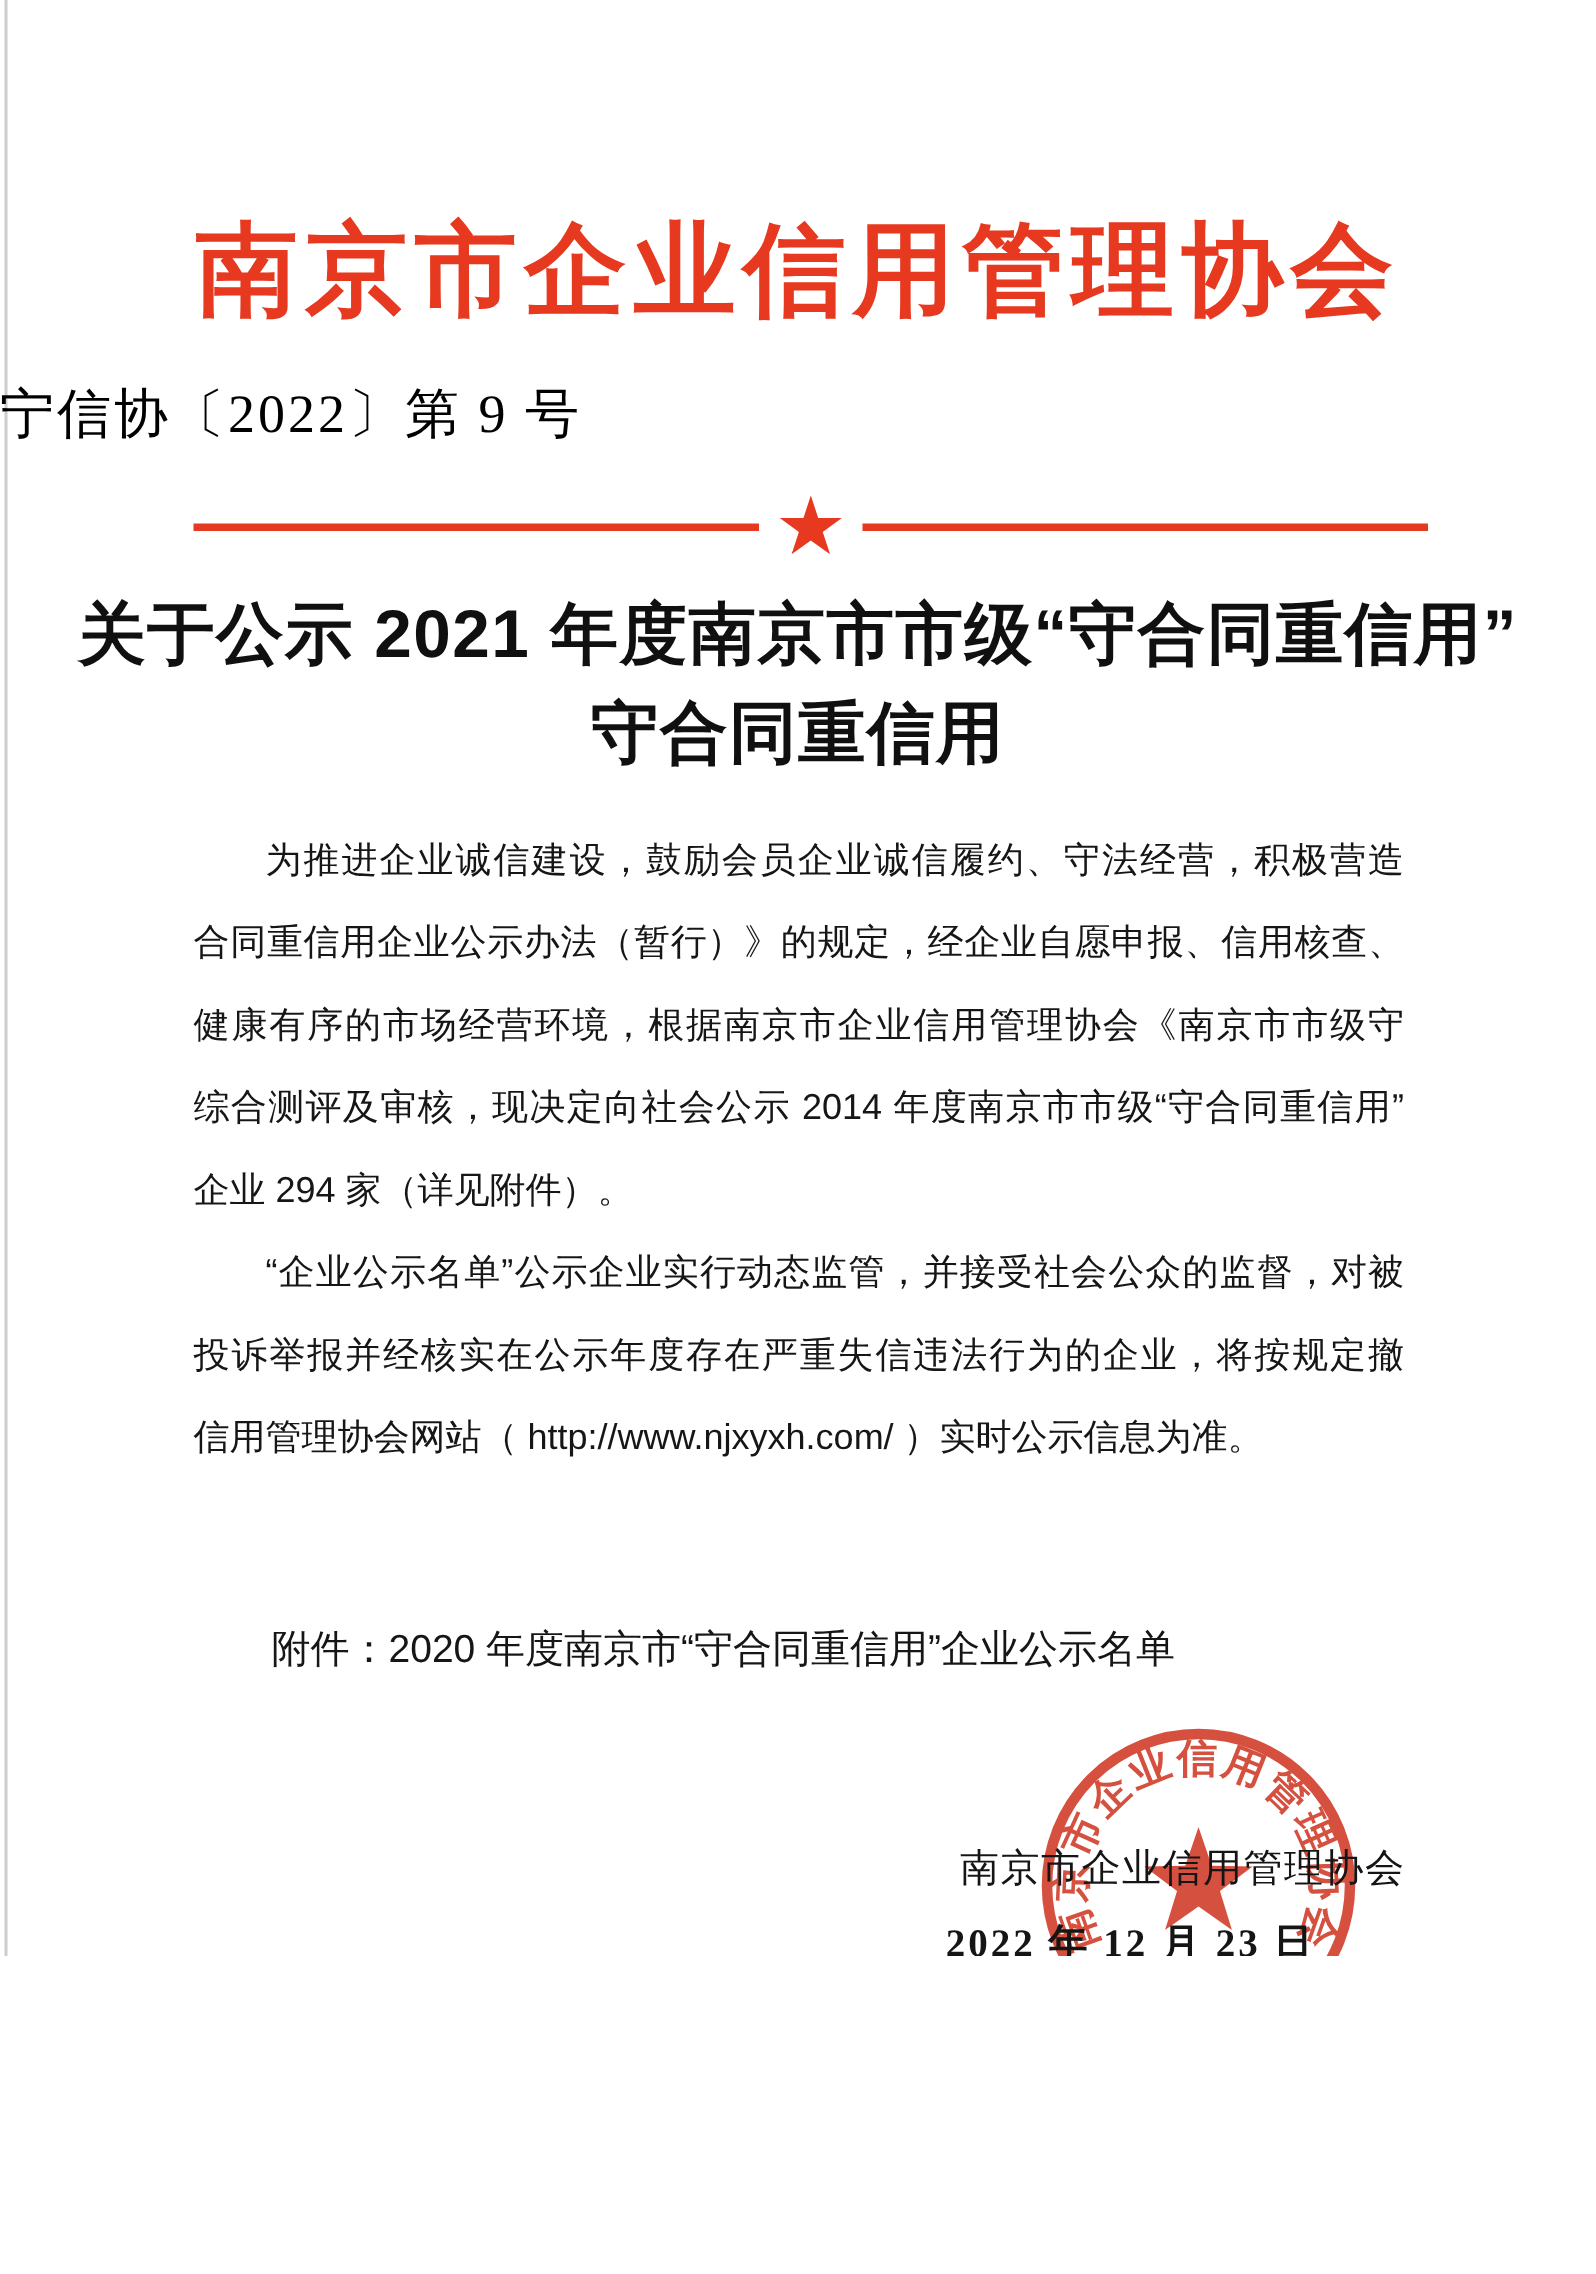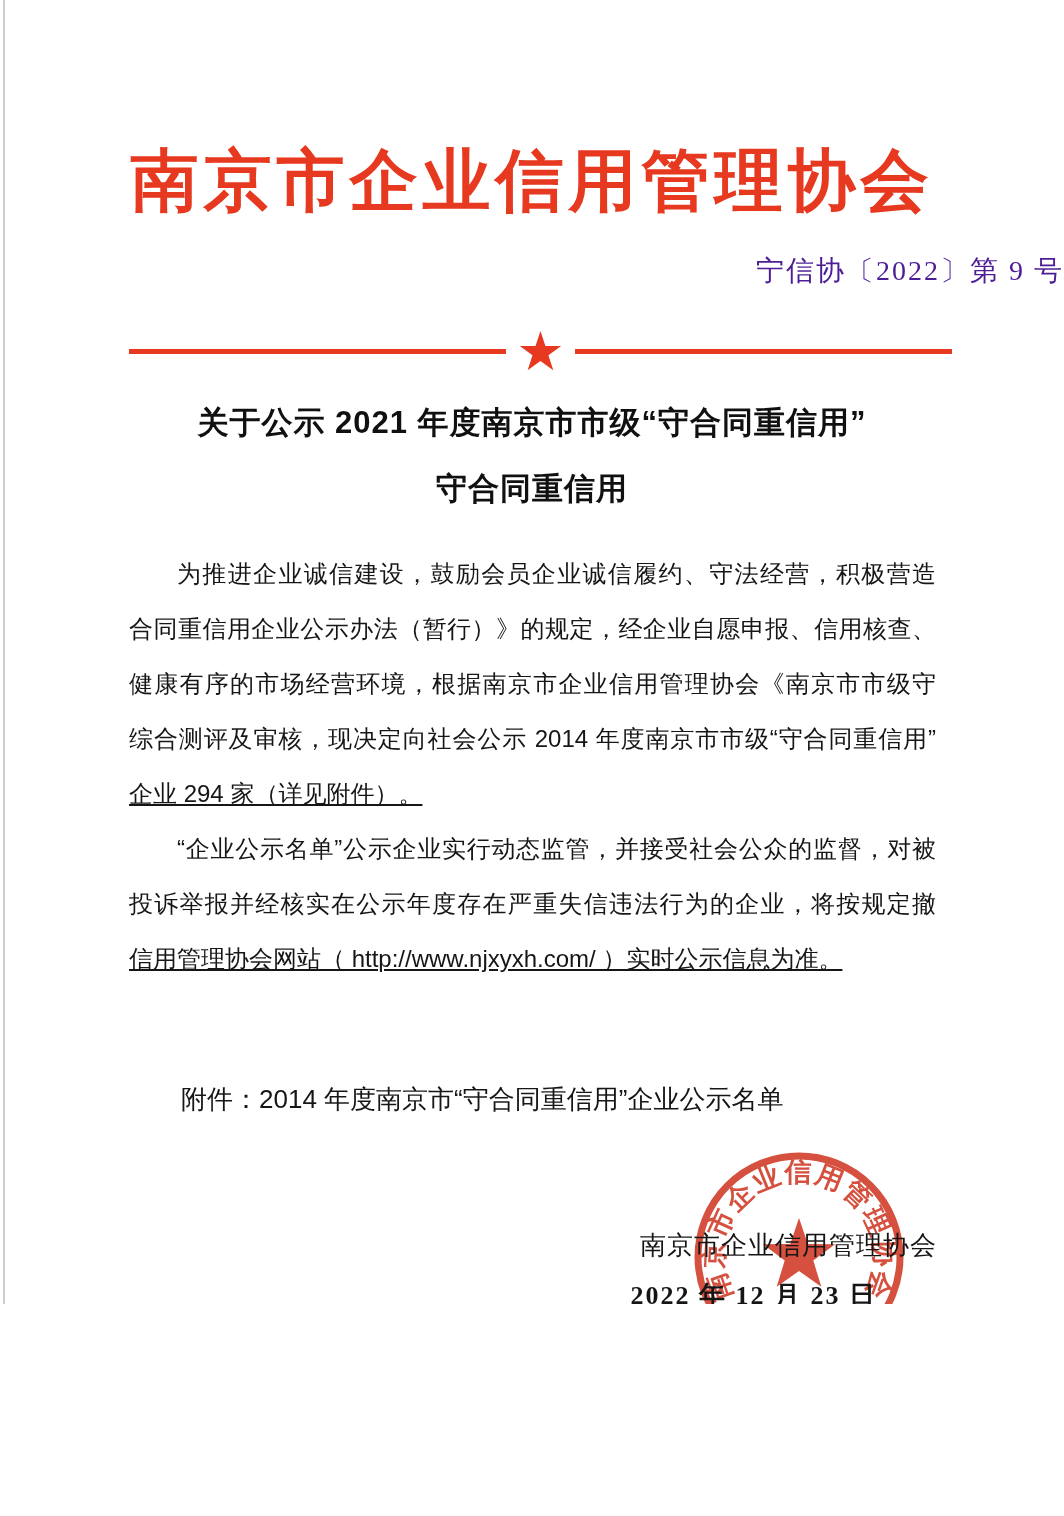--- a/index.html
+++ b/index.html
@@ -10,39 +10,39 @@
   .edge-left { position:absolute; left:3px; top:0; width:2px; height:1500px; background:#cdcdcd; }
   .bottom-strip { position:absolute; left:0; top:1500px; width:100%; height:16px;
     background:#e2e2e6; border-top:2px solid #b9b9c0; box-sizing:border-box; }
 
   .org-title {
     position:absolute; top:145px; left:0; width:100%; text-align:center;
     font-size:68px; font-weight:700; color:#e6391f; letter-spacing:5px;
     line-height:1.05; white-space:nowrap; margin:0;
   }
   .doc-number {
-    position:absolute; top:252px; left:0; width:100%; text-align:right;
-    font-size:28px; font-family:"Liberation Serif", serif; color:#4c1d95; letter-spacing:2px;
+    position:absolute; top:252px; left:0; width:100%; text-align:left;
+    font-size:36px; font-family:"Liberation Serif", serif; color:#000000; letter-spacing:2px;
   }
   .divider { position:absolute; top:324px; left:129px; width:823px; height:54px;
     display:flex; align-items:center; }
   .divider .seg { flex:1; height:5px; background:#e6391f; }
   .divider .star { color:#e6391f; font-size:54px; line-height:1; margin:0 10px; }
 
   .doc-title {
     position:absolute; top:390px; left:0; width:100%; text-align:center;
-    font-size:31px; font-weight:700; line-height:66px; color:#101010; letter-spacing:1px;
+    font-size:45px; font-weight:700; line-height:66px; color:#101010; letter-spacing:1px;
   }
 
   .body-block {
     position:absolute; top:546px; left:129px; width:807px;
     font-size:24px; line-height:55px; font-weight:500; color:#161616;
   }
   .bline { height:55px; text-align:justify; text-align-last:justify; }
-  .bline.end { text-align:left; text-align-last:left;text-decoration:underline; }
+  .bline.end { text-align:left; text-align-last:left; }
   .bline.indent { text-indent:2em; }
 
   .attachment {
     position:absolute; top:1082px; left:129px; width:807px;
     font-size:26px; font-weight:500; text-indent:2em; color:#161616;
   }
 
   .seal-svg { position:absolute; left:686px; top:1144px; width:226px; height:226px; opacity:.92; }
 
   .sig-org { position:absolute; top:1228px; right:127px; font-size:26px; font-weight:500;
@@ -80,21 +80,21 @@
     <div class="bline indent">为推进企业诚信建设，鼓励会员企业诚信履约、守法经营，积极营造</div>
     <div class="bline">合同重信用企业公示办法（暂行）》的规定，经企业自愿申报、信用核查、</div>
     <div class="bline">健康有序的市场经营环境，根据南京市企业信用管理协会《南京市市级守</div>
     <div class="bline">综合测评及审核，现决定向社会公示 2014 年度南京市市级“守合同重信用”</div>
     <div class="bline end">企业 294 家（详见附件）。</div>
     <div class="bline indent">“企业公示名单”公示企业实行动态监管，并接受社会公众的监督，对被</div>
     <div class="bline">投诉举报并经核实在公示年度存在严重失信违法行为的企业，将按规定撤</div>
     <div class="bline end">信用管理协会网站（ http://www.njxyxh.com/ ）实时公示信息为准。</div>
   </div>
 
-  <div class="attachment">附件：2014 年度南京市“守合同重信用”企业公示名单</div>
+  <div class="attachment">附件：2020 年度南京市“守合同重信用”企业公示名单</div>
 
   <svg class="seal-svg" viewBox="0 0 226 226">
     <circle cx="113" cy="113" r="101" fill="none" stroke="#d2422e" stroke-width="7"></circle>
     <polygon fill="#d2422e" points="113,74 121.8,99.9 149.1,100.3 127.3,116.6 135.3,142.7 113,127 90.7,142.7 98.7,116.6 76.9,100.3 104.2,99.9"></polygon>
     <defs>
       <path id="sealArc" d="M 47,151 A 76,76 0 1 1 179,151" fill="none"></path>
     </defs>
     <text fill="#d2422e" font-size="27" font-weight="700" letter-spacing="2" text-anchor="middle">
       <textPath href="#sealArc" startOffset="50%">南京市企业信用管理协会</textPath>
     </text>

